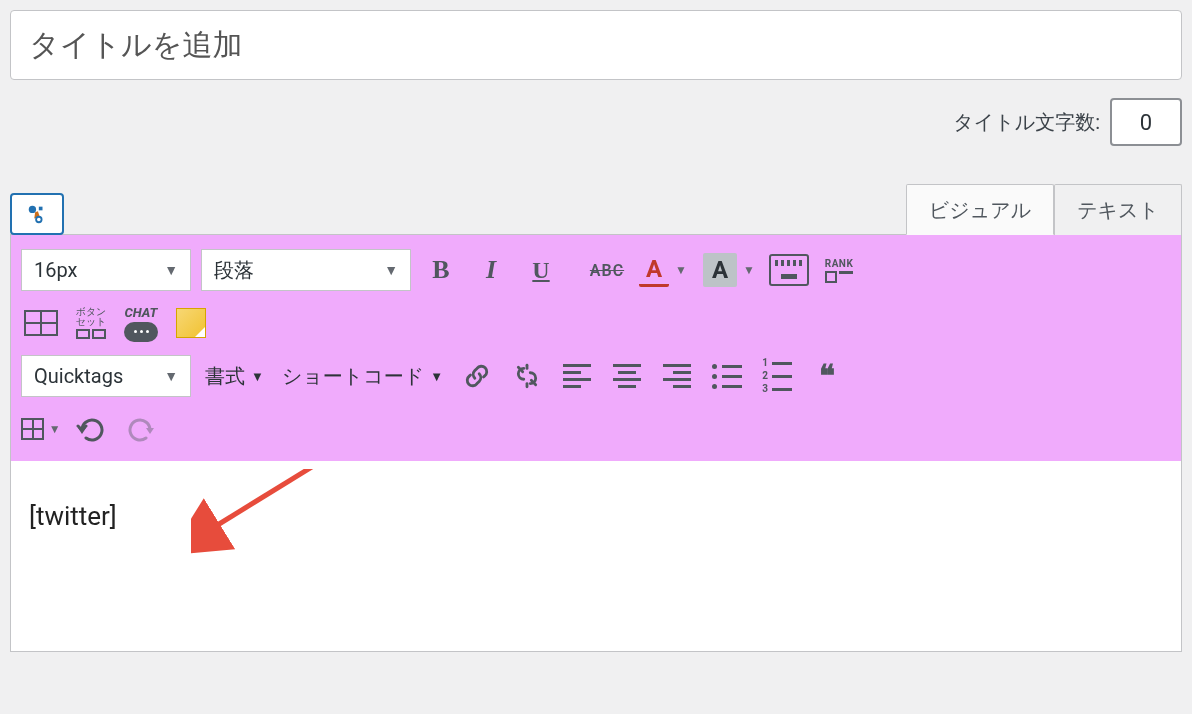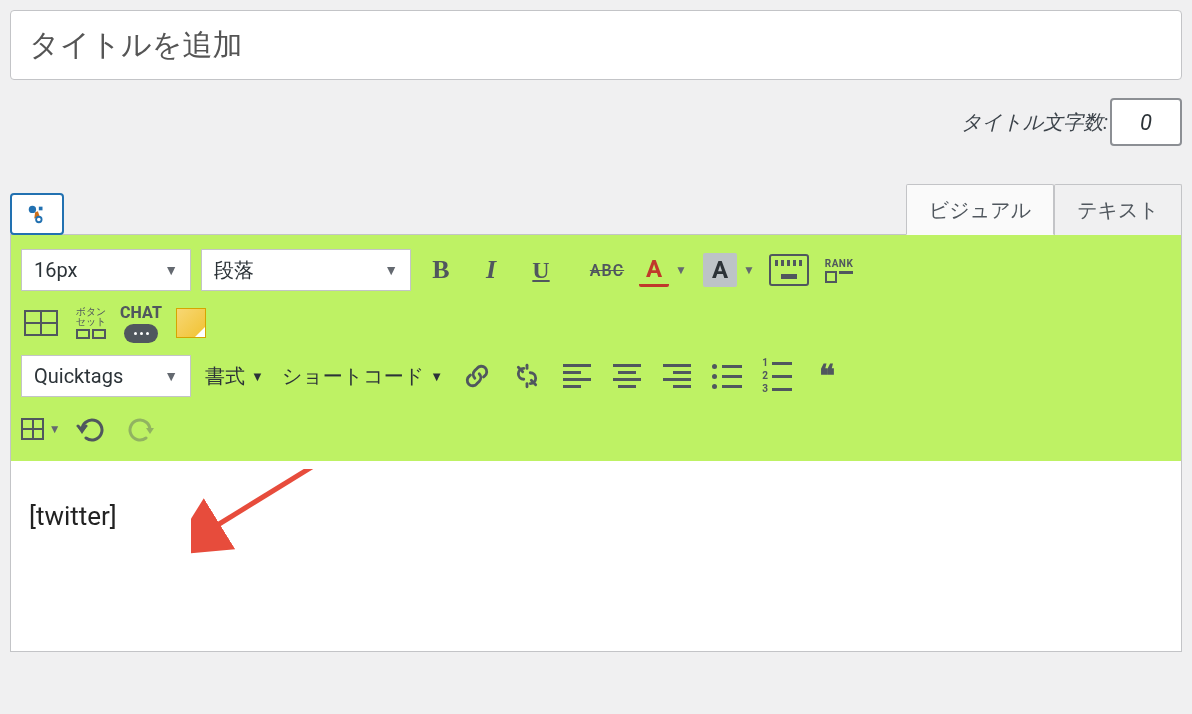--- a/index.html
+++ b/index.html
@@ -21,22 +21,21 @@
     color: #555;
     padding: 8px 18px;
     outline: none;
   }
   .title-input::placeholder { color: #555; }
   .title-count-row {
     display: flex;
     justify-content: flex-end;
     align-items: center;
     margin-top: 18px;
-    gap: 2px;
-    font-style: italic;
+    gap: 10px;
   }
   .title-count-label {
     font-size: 20px;
     color: #3c434a;
   }
   .title-count-box {
     width: 72px;
     height: 48px;
     border: 2px solid #8c8f94;
     border-radius: 4px;
@@ -84,21 +83,21 @@
     cursor: pointer;
     border-radius: 2px 2px 0 0;
   }
   .tab.active {
     background: #fafafa;
     border-bottom: 1px solid #fafafa;
     position: relative;
     z-index: 2;
   }
   .toolbar-wrap {
-    background: #bef264;
+    background: #f0abfc;
     border: 1px solid #c3c4c7;
     border-bottom: none;
     margin-top: -1px;
     padding: 8px 10px 6px;
   }
   .tb-row {
     display: flex;
     align-items: center;
     gap: 10px;
     flex-wrap: wrap;
@@ -166,21 +165,21 @@
       linear-gradient(#50575e,#50575e);
     background-size: 100% 2px, 2px 100%;
     background-position: 0 50%, 50% 0;
     background-repeat:no-repeat;
     border:2px solid #50575e;
   }
   .btnset-label { font-size:10px; font-weight:400; color:#50575e; line-height:10px; text-align:center;}
   .btnset-boxes { display:flex; gap:2px; margin-top:2px;}
   .btnset-boxes span{ width:14px; height:10px; border:2px solid #50575e; display:block;}
   .chat-wrap { display:flex; flex-direction:column; align-items:center; gap:2px;}
-  .chat-label { font-size:16px; font-weight:800; color:#50575e;}
+  .chat-label { font-size:13px; font-weight:800; font-style:italic; color:#50575e;}
   .chat-bubble {
     width:34px; height:20px; background:#50575e; border-radius:10px; position:relative;
     display:flex; align-items:center; justify-content:center; gap:3px;
   }
   .chat-bubble::after { content:""; position:absolute; bottom:-6px; left:10px; border:6px solid transparent; border-top-color:#50575e;}
   .chat-bubble i { width:3px; height:3px; background:#fff; border-radius:50%; display:block;}
   .note-icon {
     width:30px; height:30px; background:linear-gradient(135deg,#f7d774,#f1c232);
     border:1px solid #d6a400; position:relative;
   }

